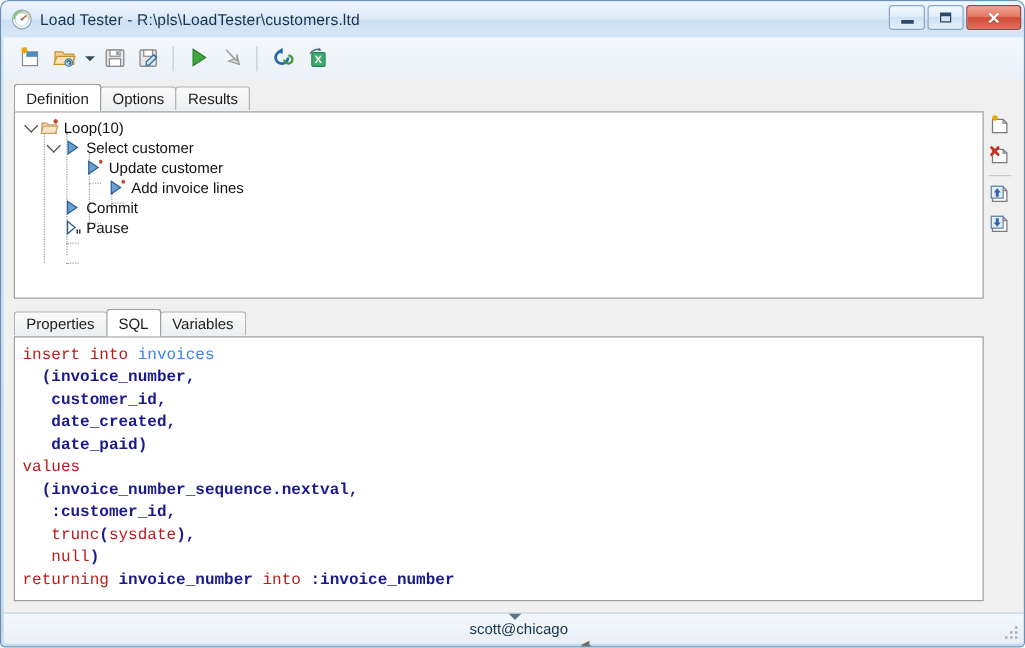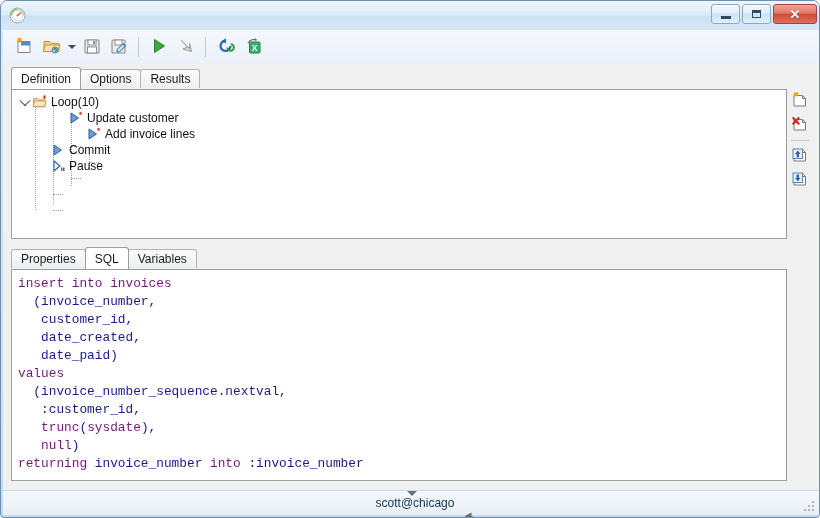--- a/index.html
+++ b/index.html
@@ -246,23 +246,23 @@
     overflow: hidden;
   }
   .sqlcode {
     font-family: "Liberation Mono", "DejaVu Sans Mono", monospace;
     font-size: 12.8px;
     line-height: 18px;
     padding: 5px 6px;
     white-space: pre;
     color: #1a1a8c;
   }
-  .k  { color: #701a75; }  
-  .tbl{ color: #701a75; font-family: Liberation Mono, monospace; }  
-  .id { color: #1a1a8c; }  
+  .k  { color: #b91c1c; }  
+  .tbl{ color: #3b82f6; font-family: Liberation Mono, monospace; }  
+  .id { color: #1a1a8c; font-weight: bold; }  
 
   
   .statusbar {
     position: absolute;
     left: 2px; bottom: 2px;
     width: 816px; height: 25px;
     box-sizing: border-box;
     background: linear-gradient(to bottom, #f4f8fc 0%, #e9eff5 100%);
     border-top: 1px solid #d2dae1;
     display: flex;
@@ -307,20 +307,21 @@
     <span class="title-icon">
       <svg width="17" height="17" viewBox="0 0 17 17">
         <circle cx="8.5" cy="8.5" r="7.5" fill="#ffffff" stroke="#8fa8bb" stroke-width="1"></circle>
         <path d="M1.6 8.5 A6.9 6.9 0 0 1 8.5 1.6 L8.5 8.5 Z" fill="#7fc94b"></path>
         <path d="M8.5 1.6 A6.9 6.9 0 0 1 15.4 8.5 L8.5 8.5 Z" fill="#c9dfa4"></path>
         <circle cx="8.5" cy="8.5" r="5.4" fill="#ffffff" stroke="#b9c9d6" stroke-width="0.8"></circle>
         <line x1="8.5" y1="8.5" x2="12" y2="5.5" stroke="#d05a2a" stroke-width="1.2"></line>
         <circle cx="8.5" cy="8.5" r="1.1" fill="#7a8a96"></circle>
       </svg>
     </span>
+    <span class="title-text">Load Tester - R:\pls\LoadTester\customers.ltd</span>
 
     <div class="winbtns">
       <div class="winbtn">
         <span class="glyph-min"></span>
       </div>
       <div class="winbtn">
         <span class="glyph-max"></span>
       </div>
       <div class="winbtn close">
         <span class="glyph-close">✕</span>
@@ -454,20 +455,32 @@
           <span class="nodeicon">
             <svg width="16" height="16" viewBox="0 0 16 16">
               <path d="M1.5 4.5 h4 l1 1.3 H13 v7 H1.5 Z" fill="#f3d5a7" stroke="#c49a5c" stroke-width="0.9"></path>
               <path d="M2.6 7 H14.2 l-1.8 5.6 H1 Z" fill="#fae6c4" stroke="#c49a5c" stroke-width="0.9"></path>
               <path d="M12.5 1.2 L12.5 5 M10.8 3.1 L14.2 3.1 M11.2 1.8 L13.8 4.4 M13.8 1.8 L11.2 4.4" stroke="#c8452a" stroke-width="0.9"></path>
             </svg>
           </span>
           <span class="lbl">Loop(10)</span>
         </div>
 
+        <div class="trow">
+          <span class="ind" style="width:24px"></span>
+          <span class="expander">
+              <span class="chev"></span>
+            </span>
+          <span class="nodeicon">
+            <svg width="16" height="16" viewBox="0 0 16 16">
+              <path d="M4.5 3 L12 8 L4.5 13 Z" fill="#6a9fd4" stroke="#2e5f93" stroke-width="1"></path>
+            </svg>
+          </span>
+          <span class="lbl">Select customer</span>
+        </div>
 
         <div class="trow">
           <span class="ind" style="width:56px"></span>
           <span class="nodeicon">
             <svg width="16" height="16" viewBox="0 0 16 16">
               <path d="M3 3 L10.5 8 L3 13 Z" fill="#6a9fd4" stroke="#2e5f93" stroke-width="1"></path>
               <path d="M12.6 1.8 L12.6 5 M11.1 3.4 L14.1 3.4 M11.5 2.3 L13.7 4.5 M13.7 2.3 L11.5 4.5" stroke="#c8452a" stroke-width="0.85"></path>
             </svg>
           </span>
           <span class="lbl">Update customer</span>

